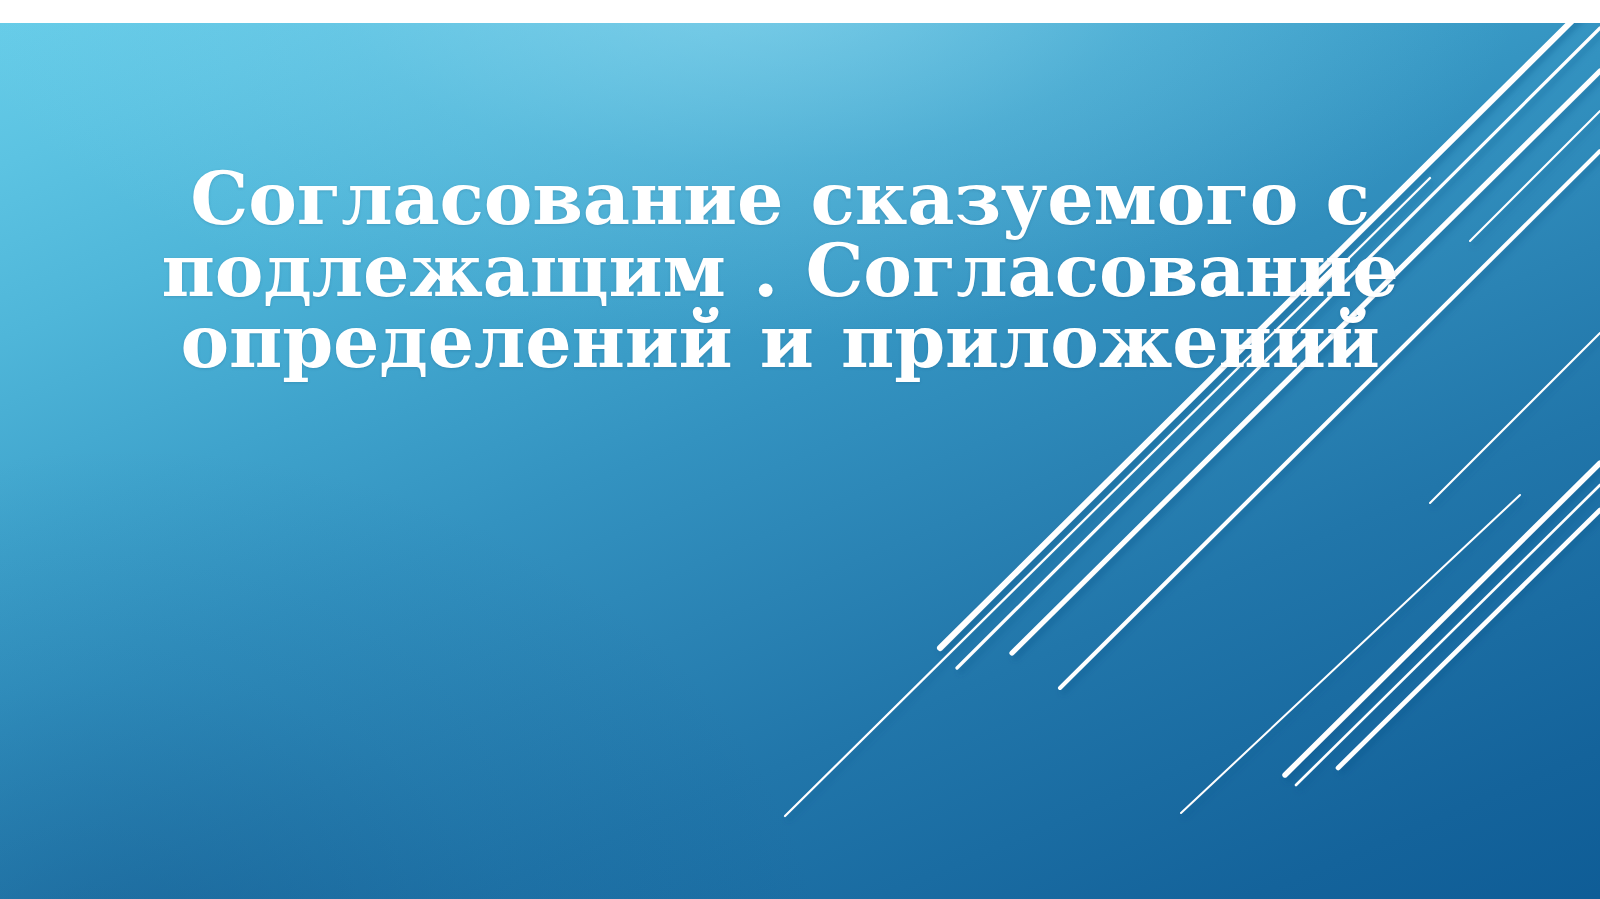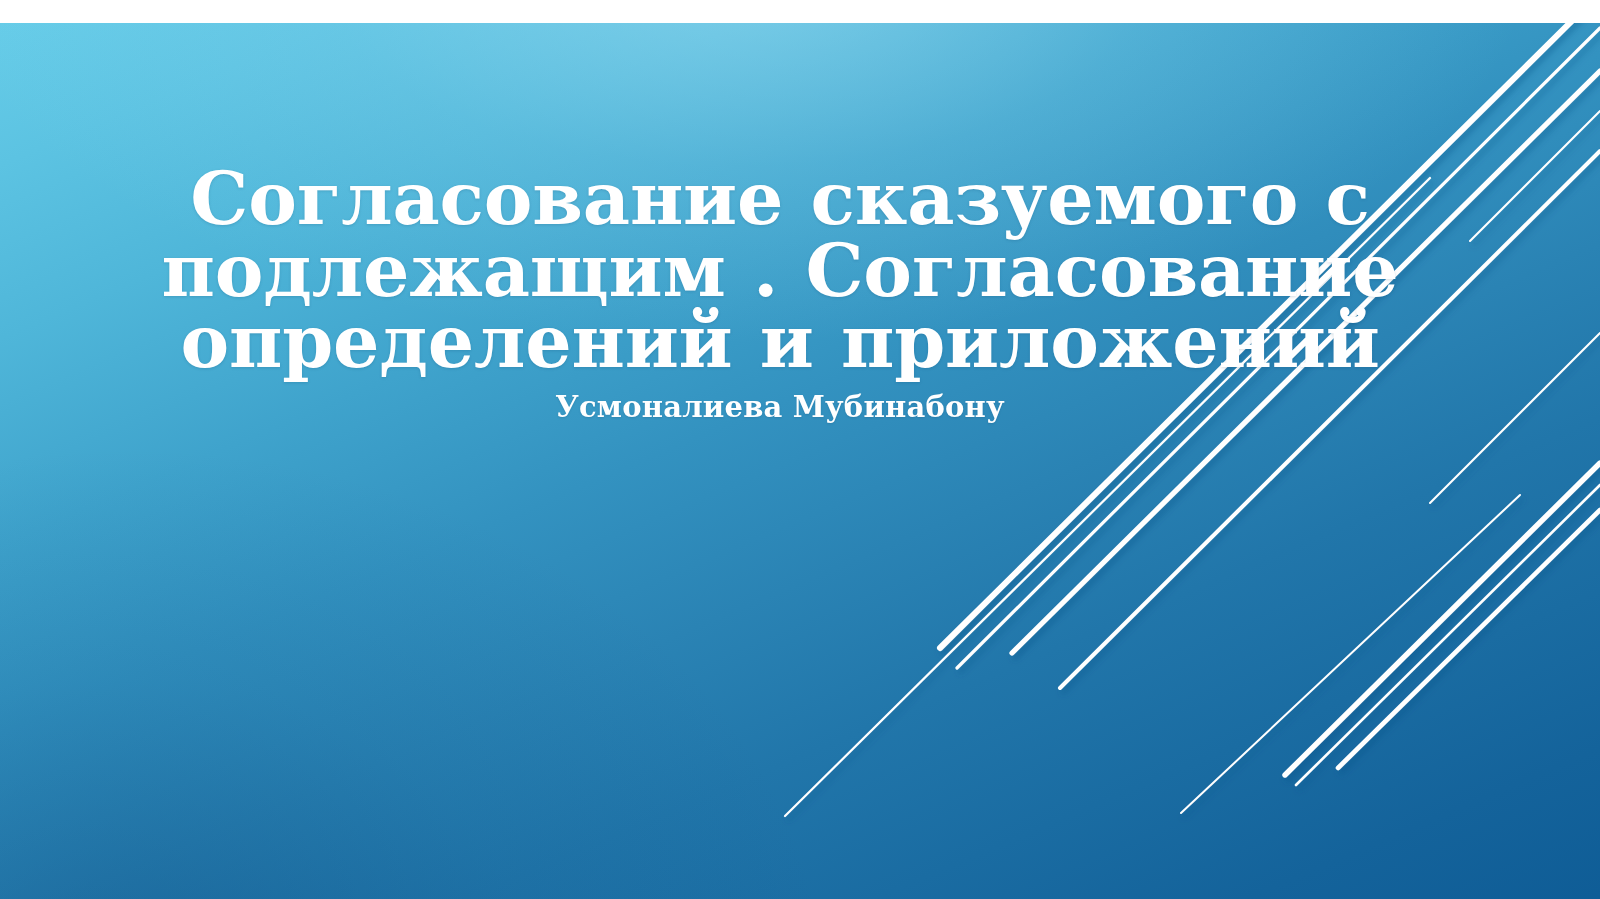--- a/index.html
+++ b/index.html
@@ -125,17 +125,16 @@
 
         <line x1="1600" y1="310" x2="1430" y2="480" stroke-width="2"></line>
         <line x1="1600" y1="88" x2="1470" y2="218" stroke-width="2"></line>
       </g>
     </svg>
   </div>
 
   <div class="content">
     <div class="title-block">
       <h1 class="slide-title">Согласование сказуемого с подлежащим . Согласование определений и приложений</h1>
-      <p class="slide-subtitle">Усмоналиева Мубинабону</p>
     </div>
   </div>
 
 </div>
 
 </body></html>

